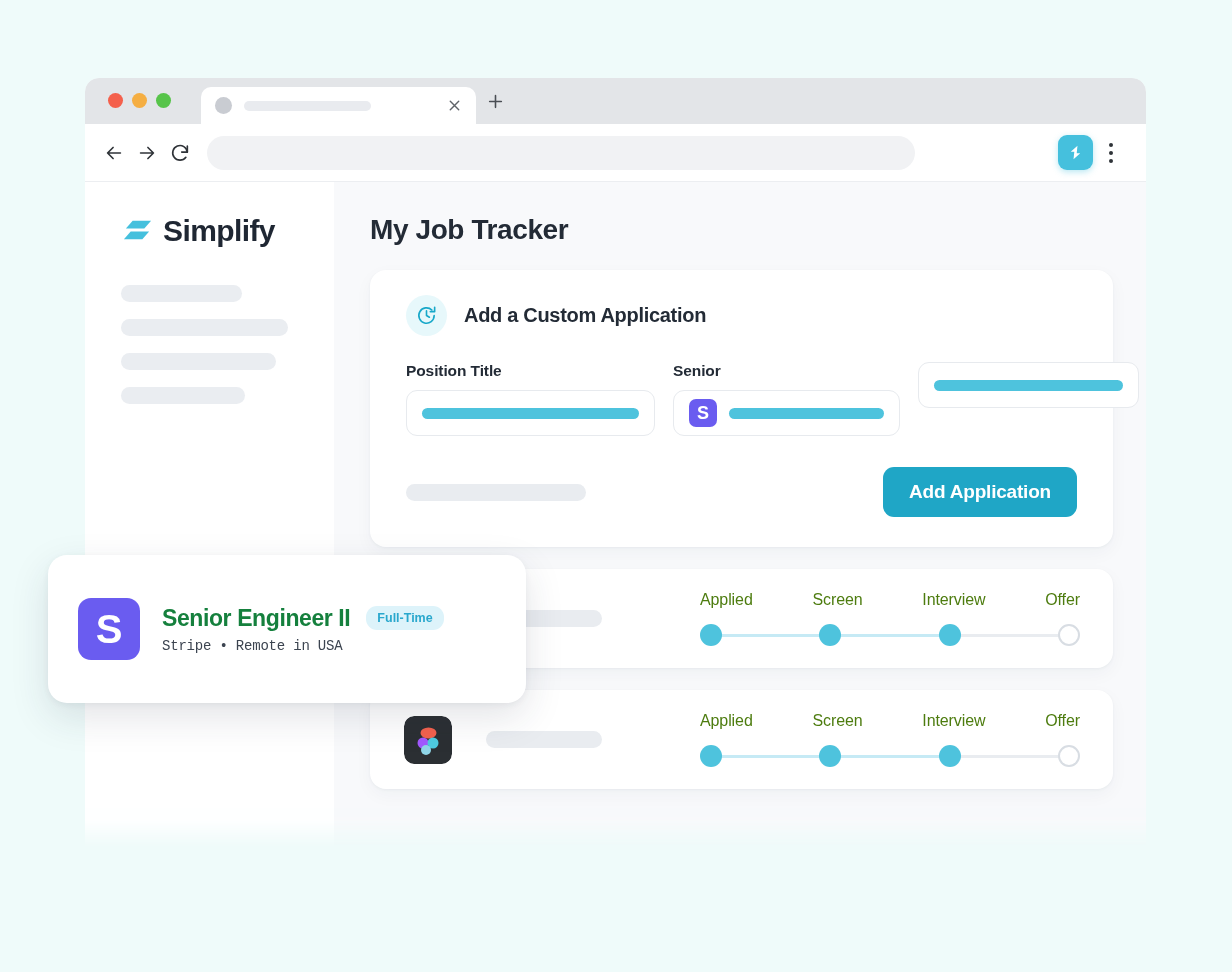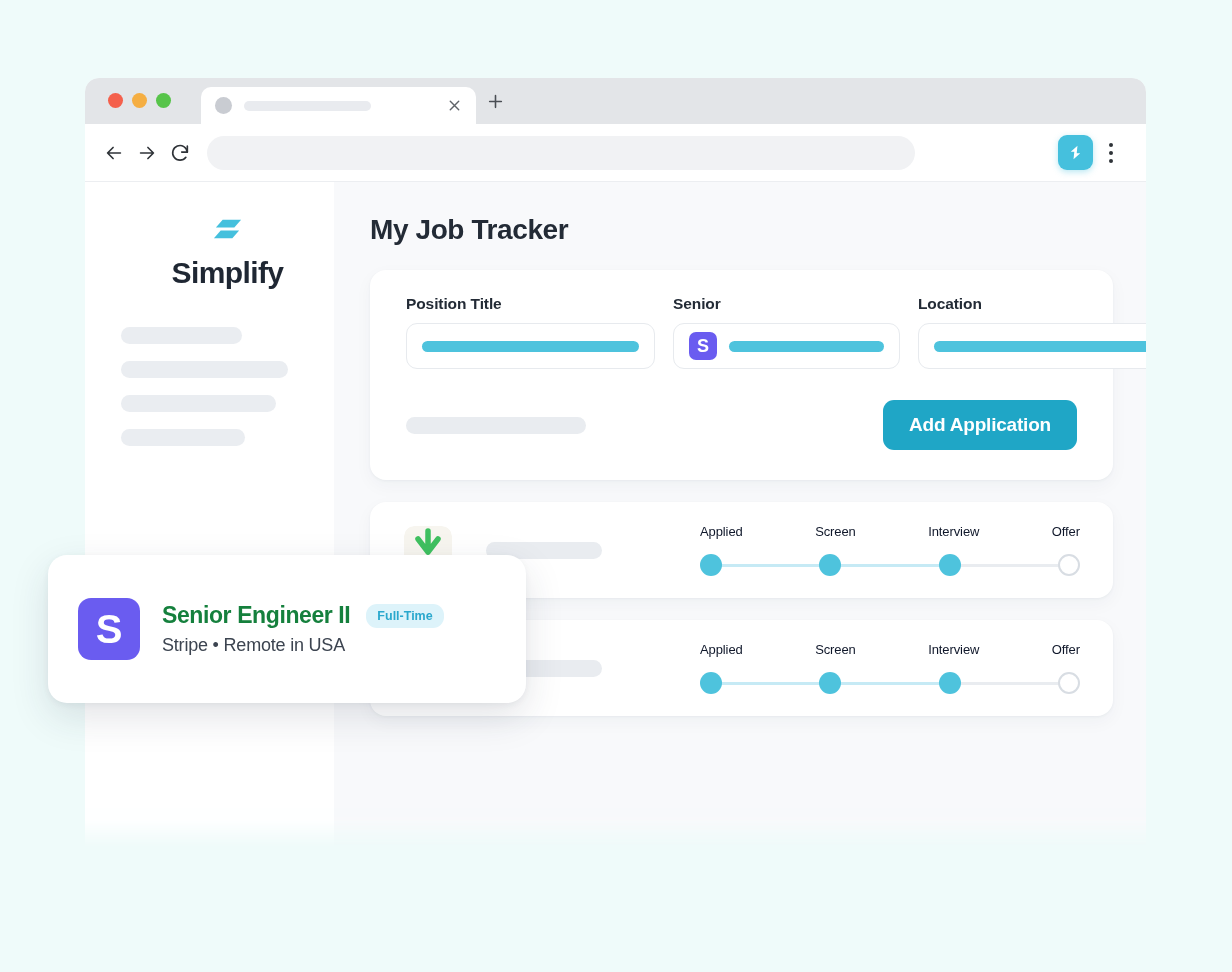--- a/index.html
+++ b/index.html
@@ -132,21 +132,20 @@
   #sidebar {
     width: 249px;
     background: #ffffff;
     padding-top: 32px;
     flex-shrink: 0;
   }
   #brand-logo {
     display: flex; align-items: center; gap: 9px;
     padding-left: 36px;
     margin-bottom: 37px;
-    flex-direction: column;
   }
   #brand-mark { width: 33px; height: 33px; flex-shrink: 0; }
   #brand-name {
     font-size: 30px; font-weight: bold;
     color: #1f2733; letter-spacing: -0.6px;
   }
   #sidebar-skeleton { padding-left: 36px; display: flex; flex-direction: column; gap: 17px; }
   .skeleton-bar { height: 17px; border-radius: 9px; background: #eaedf1; }
 
   
@@ -252,21 +251,21 @@
   }
   .row-stepper {
     margin-left: auto;
     width: 380px;
   }
   .stepper-labels {
     display: flex; justify-content: space-between;
     margin-bottom: 15px;
   }
   .stepper-label {
-    font-size: 13px; color: #0f172a; letter-spacing: -0.1px;
+    font-size: 16px; color: #4d7c0f; letter-spacing: -0.1px;
   }
   .stepper-track {
     position: relative;
     height: 22px;
   }
   .stepper-line {
     position: absolute;
     left: 11px; right: 11px; top: 10px;
     height: 3px; border-radius: 2px;
     background: #e9ecf0;
@@ -321,22 +320,23 @@
   }
   #job-popup-badge {
     background: #ddf3fa;
     color: #2aa8cd;
     font-size: 12.5px; font-weight: bold;
     border-radius: 11px;
     padding: 5px 11px;
     white-space: nowrap;
   }
   #job-popup-subtitle {
-    font-size: 18px; color: #3c4450;
+    font-size: 14px; color: #3c4450;
     letter-spacing: -0.2px;
+    font-family: Liberation Mono, monospace;
   }
 </style>
 </head>
 <body>
 
 <div id="browser-window">
 
   <div id="tab-strip">
     <div id="traffic-lights">
       <span class="traffic-light tl-red"></span>
@@ -411,43 +411,47 @@
         <span class="skeleton-bar" style="width:167px"></span>
         <span class="skeleton-bar" style="width:155px"></span>
         <span class="skeleton-bar" style="width:124px"></span>
       </div>
     </div>
 
     <div id="main">
       <div id="page-title">My Job Tracker</div>
 
       <div class="card" id="add-application-card">
+        <div id="card-header">
+          <span id="history-icon-wrap">
+            <svg viewBox="0 0 24 24" width="23" height="23" fill="none" stroke="#18a8c9" stroke-width="1.7" stroke-linecap="round" stroke-linejoin="round">
+              <path d="M20 12a8 8 0 1 1-2.4-5.7"></path>
+              <path d="M20.5 3.5V8h-4.5"></path>
+              <path d="M12 7.2V12l3 1.8"></path>
+            </svg>
+          </span>
+          <span id="card-header-title">Add a Custom Application</span>
+        </div>
 
         <div id="form-grid">
           <div>
             <div class="field-label">Position Title</div>
             <div class="field-box">
               <span class="field-value-bar" style="width:217px"></span>
             </div>
           </div>
 
           <div>
             <div class="field-label">Senior</div>
             <div class="field-box">
               <span id="company-logo-badge">S</span>
               <span class="field-value-bar" style="width:155px"></span>
             </div>
           </div>
 
-          <div>
-            <div class="field-label">Location</div>
-            <div class="field-box">
-              <span class="field-value-bar" style="width:266px"></span>
-            </div>
-          </div>
 
           <div>
             <div class="field-box">
               <span class="field-value-bar" style="width:189px"></span>
             </div>
           </div>
         </div>
 
         <div id="form-footer">
           <span id="form-footer-skeleton"></span>

